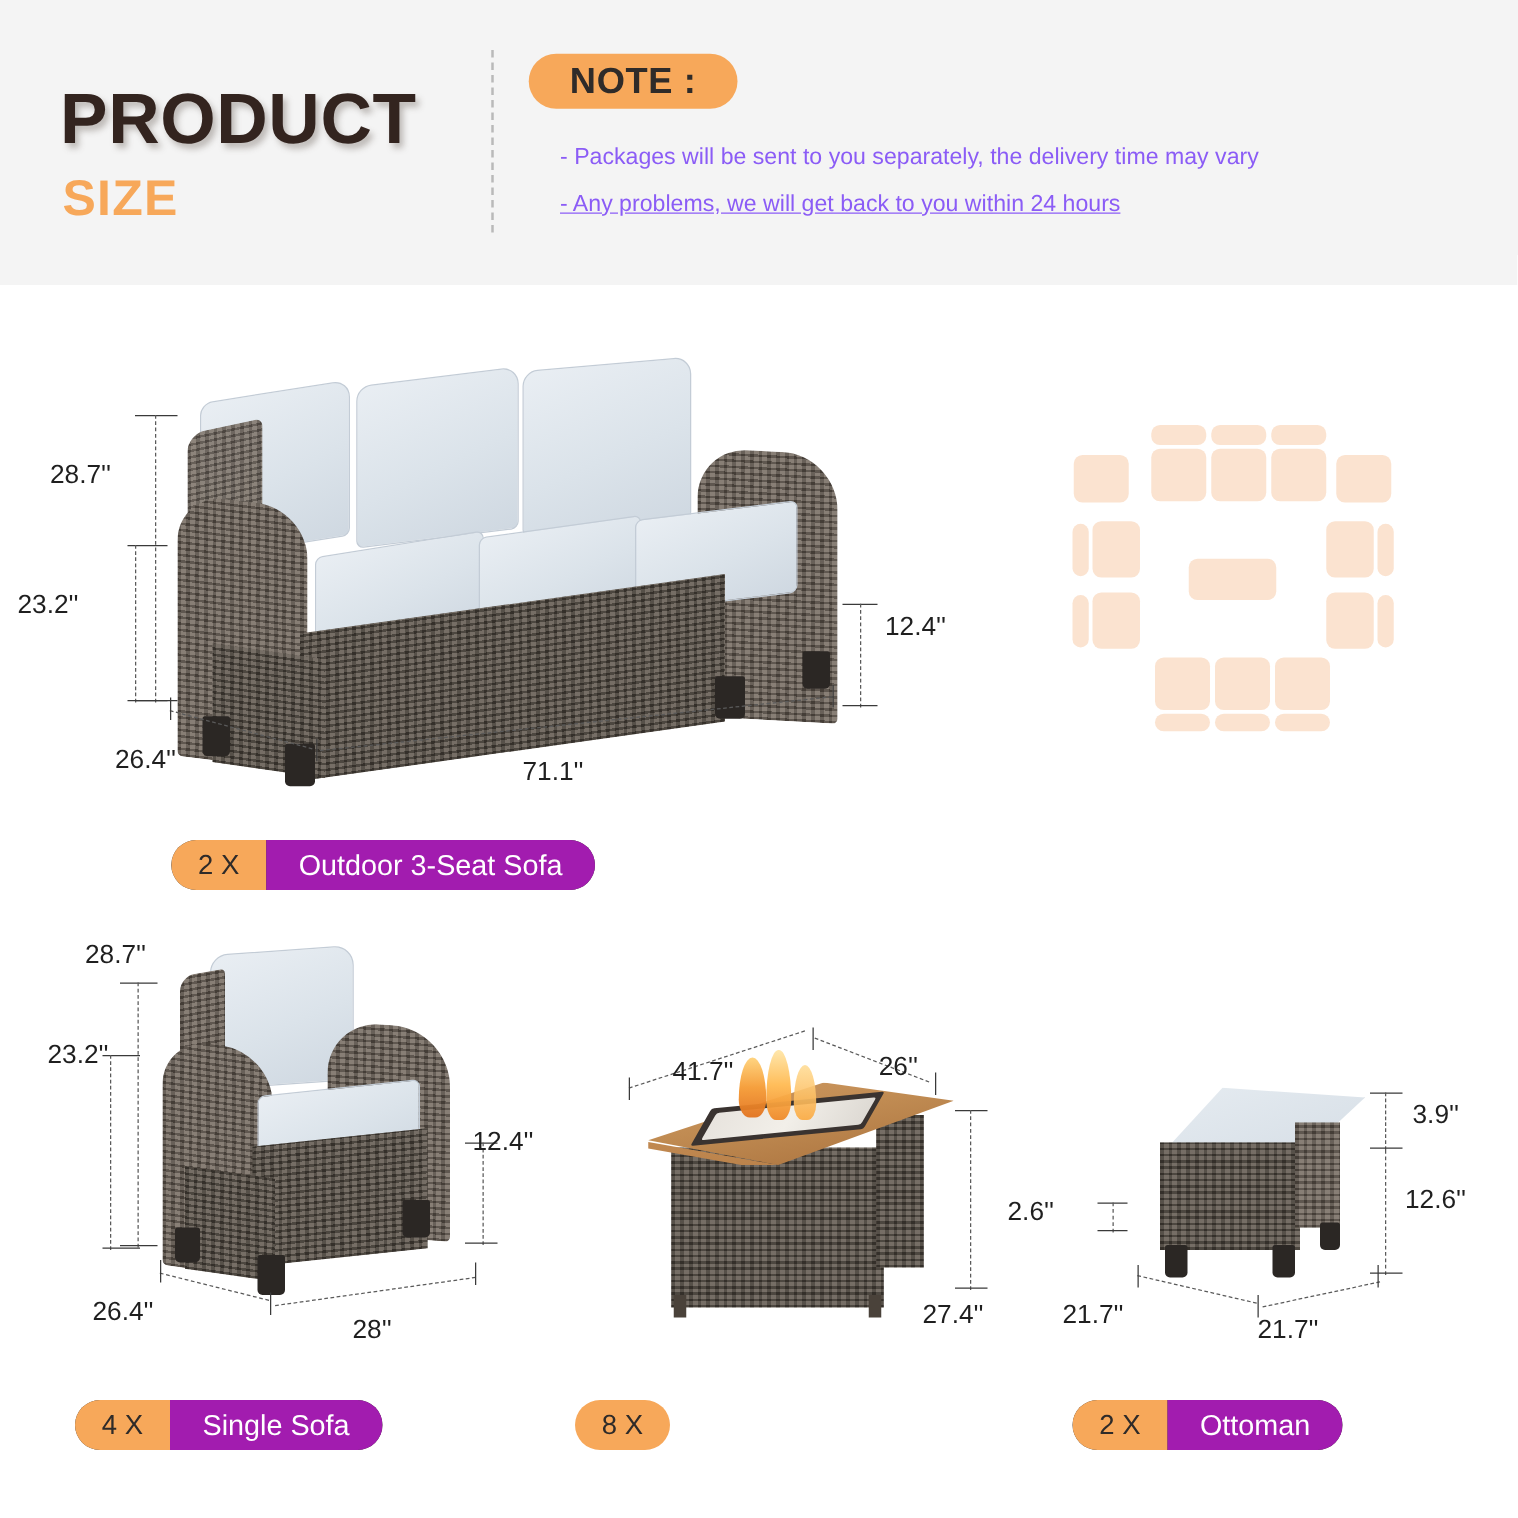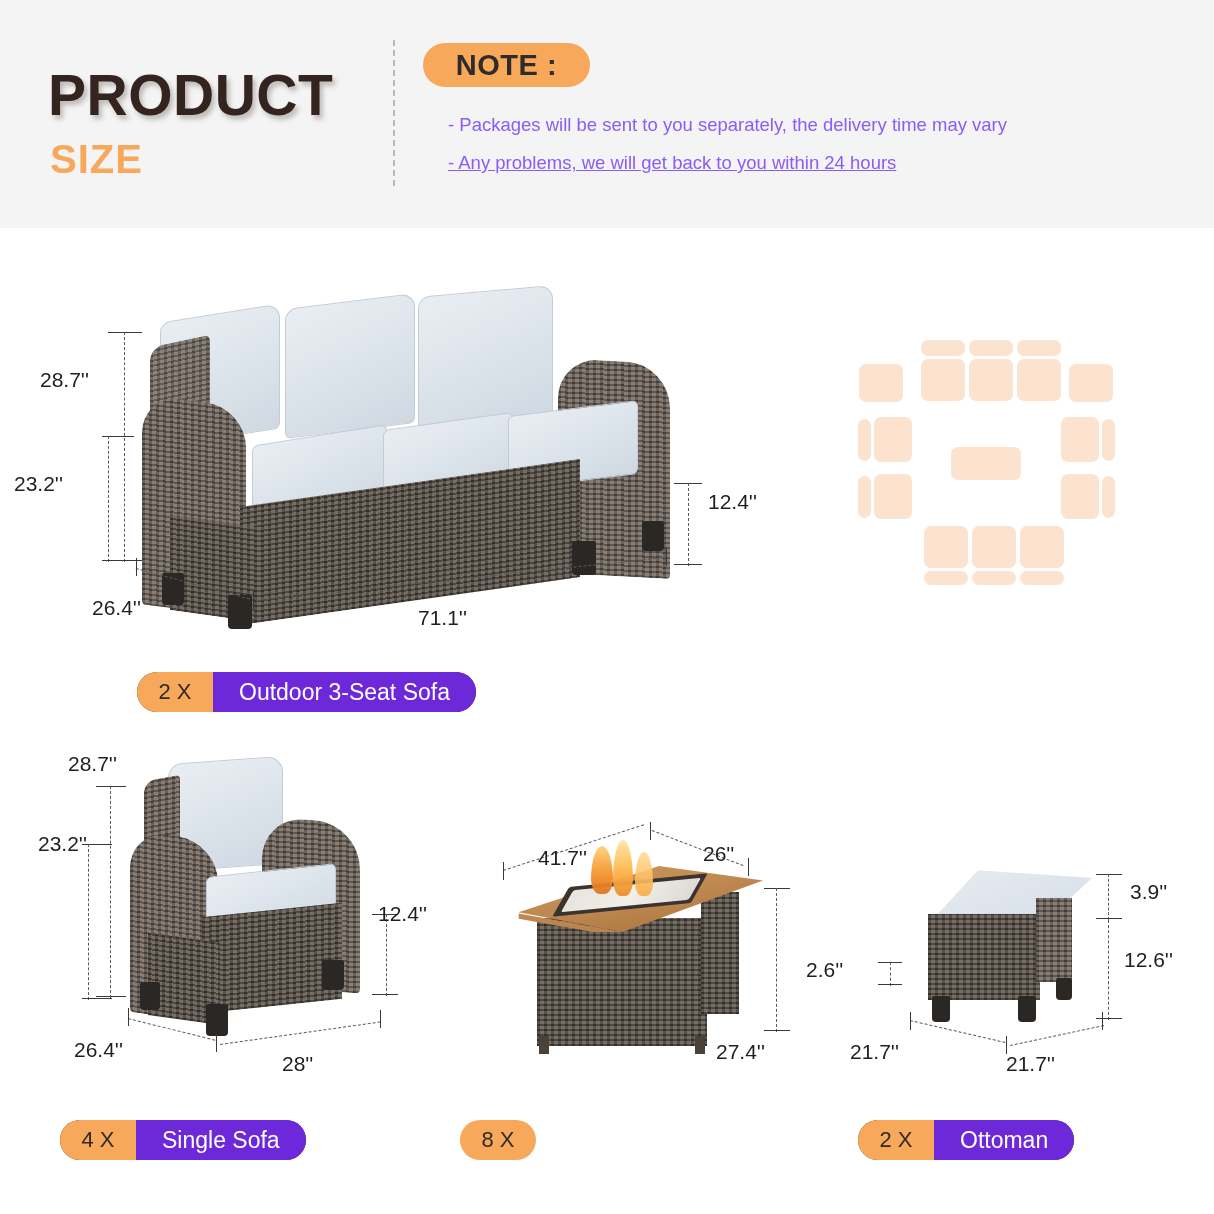--- a/index.html
+++ b/index.html
@@ -62,21 +62,21 @@
   .badge {
     position:absolute; height:40px; border-radius:20px; overflow:hidden;
     display:flex; align-items:stretch; background:#332e2c;
   }
   .badge .qty {
     background:#f7a85a; color:#2f2b29; font-size:22px; font-weight:500;
     display:flex; align-items:center; justify-content:center; min-width:76px;
     padding:0 14px;
   }
   .badge .name {
-    background:#6d28d9; color:#ffffff; font-size:23px;
+    background:#a21caf; color:#ffffff; font-size:23px;
     display:flex; align-items:center; justify-content:center;
     padding:0 26px; white-space:nowrap;
   }
 
   
   .wicker {
     background-color:#6d6257;
     background-image:
       repeating-linear-gradient(0deg, rgba(0,0,0,0.22) 0 2px, rgba(255,255,255,0.10) 2px 5px),
       repeating-linear-gradient(90deg, rgba(0,0,0,0.20) 0 3px, rgba(255,255,255,0.09) 3px 7px);
@@ -288,21 +288,21 @@
     <div class="tick-v" style="left:650px;top:82px;height:18px;"></div>
     <div class="dim" style="left:538px;top:106px;">41.7''</div>
 
     <div class="dline" style="left:652px;top:90px;width:98px;transform:rotate(21deg);"></div>
     <div class="tick-v" style="left:748px;top:118px;height:18px;"></div>
     <div class="dim" style="left:703px;top:102px;">26''</div>
 
     <div class="tick-h" style="left:764px;top:148px;width:26px;"></div>
     <div class="vline" style="left:776px;top:148px;height:144px;"></div>
     <div class="tick-h" style="left:764px;top:290px;width:26px;"></div>
-    <div class="dim" style="left:716px;top:300px;text-align:right;">27.4''</div>
+    <div class="dim" style="left:738px;top:300px;text-align:right;">27.4''</div>
 
     <div style="position:absolute;left:890px;top:128px;width:220px;height:170px;">
 
       <div style="position:absolute;left:12px;top:0px;width:190px;height:56px;
                   background:linear-gradient(160deg,#e7edf2,#d6dee6);
                   border:1px solid #c3ccd6; border-radius:8px;
                   clip-path: polygon(14% 100%, 40% 4%, 100% 18%, 74% 100%);"></div>
       <div style="position:absolute;left:12px;top:0px;width:190px;height:62px;
                   background:linear-gradient(160deg,#dbe3ea,#ccd5de);
                   clip-path: polygon(14% 78%, 74% 90%, 74% 100%, 14% 88%);"></div>

